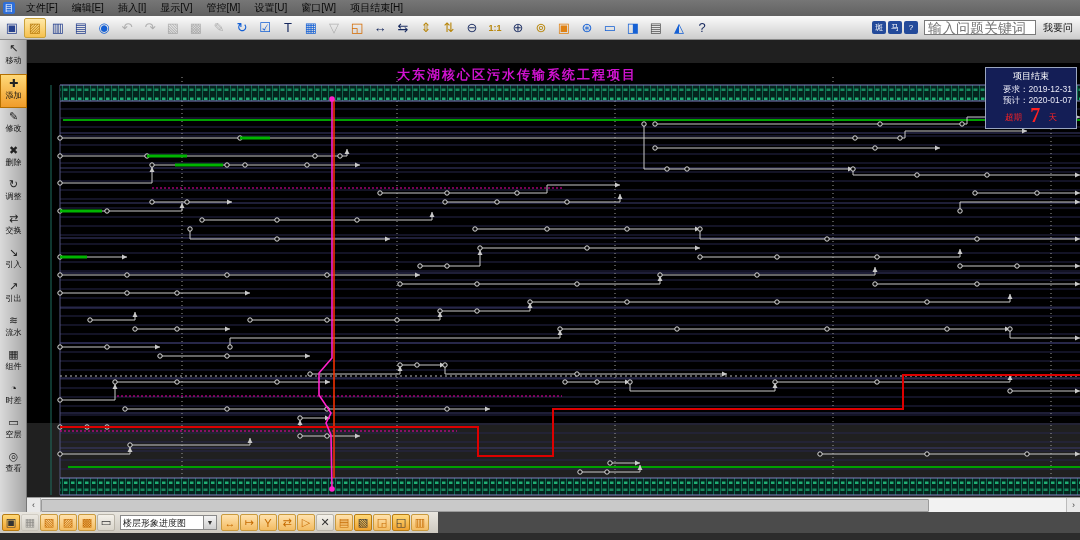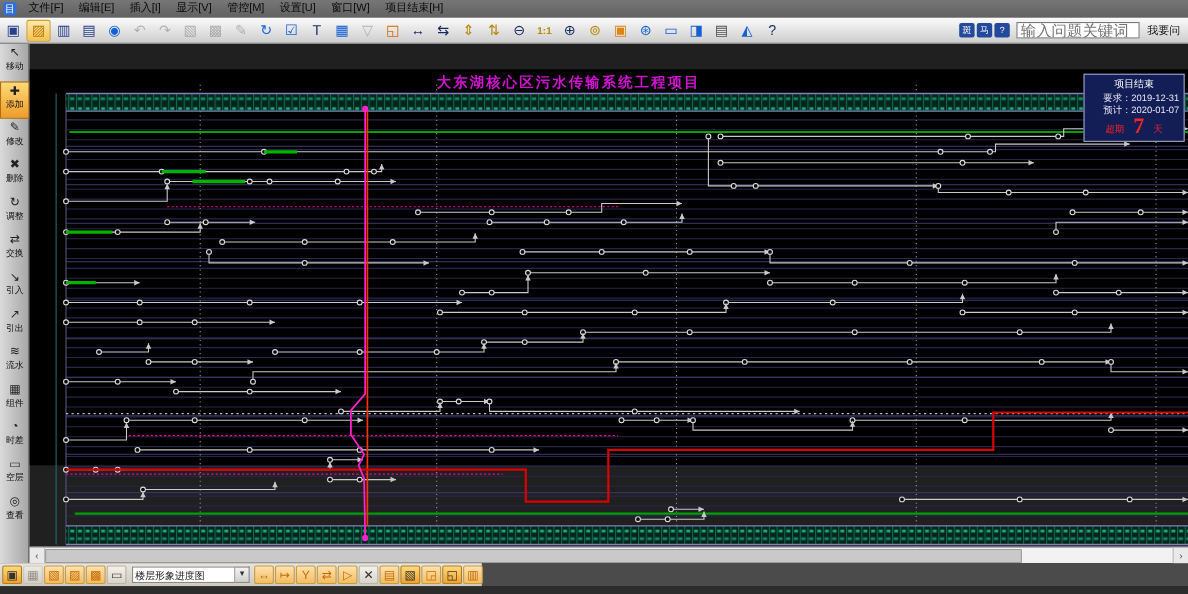--- a/index.html
+++ b/index.html
@@ -61,21 +61,21 @@
   
   #bottombar { position:absolute; left:0; top:512px; width:1080px; height:21px; background:#4b4b4b; }
   #bb-panel { position:absolute; left:0; top:0; width:438px; height:21px;
     background:linear-gradient(#e9e6df,#cdc9c0); display:flex; align-items:center; padding-left:2px; }
   .bbi { width:18px; height:17px; margin-right:1px; display:flex; align-items:center; justify-content:center;
     font-size:11px; color:#333; border-radius:2px; background:linear-gradient(#f4f1ea,#d8d4ca); border:1px solid #b9b4a8; }
   .bbi.org { color:#c56a00; background:linear-gradient(#ffe2ae,#f3bc62); border-color:#c99a3e; }
   .bbi.hl { background:linear-gradient(#ffd978,#efa22f); border-color:#b87c12; }
   .bbi.dis { opacity:.45; }
   #view-select { display:flex; align-items:center; margin:0 4px; }
-  #view-select .vs-box { width:94px; height:15px; background:#fff; border:1px solid #8a8a8a;
+  #view-select .vs-box { width:84px; height:15px; background:#fff; border:1px solid #8a8a8a;
     font-size:9px; line-height:14px; padding-left:2px; color:#222; overflow:hidden; white-space:nowrap; }
   #view-select .vs-arrow { width:13px; height:15px; background:linear-gradient(#f4f4f4,#cfcfcf);
     border:1px solid #8a8a8a; border-left:none; font-size:7px; line-height:14px; text-align:center; color:#333; }
 
   #statusbar { position:absolute; left:0; top:533px; width:1080px; height:7px; background:#2c2c2c; }
 </style>
 </head>
 <body>
 
 <div id="app">

